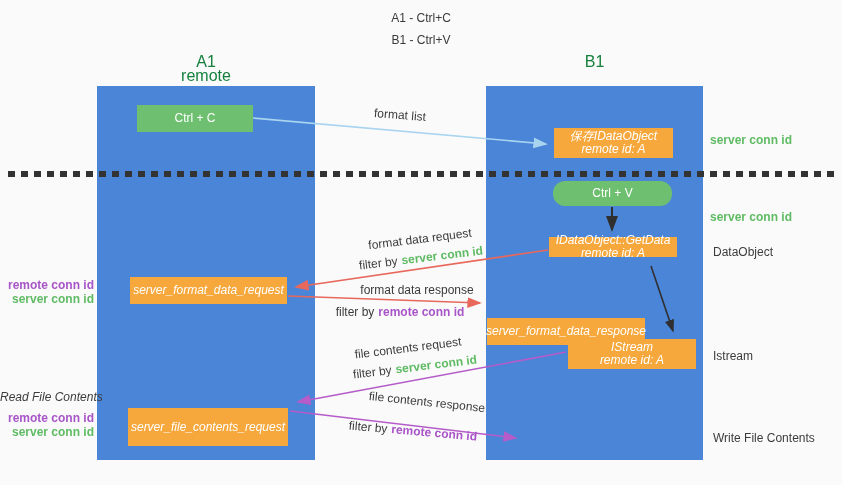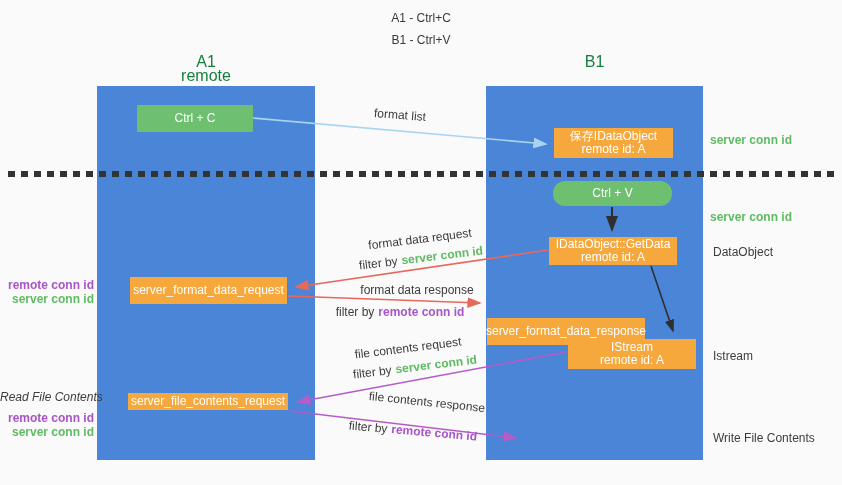--- a/index.html
+++ b/index.html
@@ -16,30 +16,30 @@
   .col-head { position:absolute; top:55px; text-align:center; font-size:16px; color:#15803d; line-height:14px; }
   #head-a1 { left:97px;  width:218px; }
   #head-b1 { left:486px; width:217px; }
 
   .dotted-line { position:absolute; left:8px; top:171px; width:829px; height:6px;
     background:repeating-linear-gradient(90deg,#333 0 7px, transparent 7px 13px); }
 
   .node { position:absolute; display:flex; flex-direction:column; align-items:center; justify-content:center;
           color:#fff; font-size:12px; line-height:13px; text-align:center; white-space:nowrap; }
   .node-green  { background:#6ebf70; }
-  .node-orange { background:#f6a83d; }
+  .node-orange { background:#f6a83d;font-style:italic; }
 
   #ctrl-c       { left:137px; top:105px; width:116px; height:27px; }
   #save-ido     { left:554px; top:128px; width:119px; height:30px; }
   #ctrl-v       { left:553px; top:181px; width:119px; height:25px;border-radius:12px; }
-  #getdata      { left:549px; top:237px; width:128px; height:28px; }
+  #getdata      { left:549px; top:237px; width:128px; height:20px; }
   #sfd-req      { left:130px; top:277px; width:157px; height:27px; }
   #sfd-resp     { left:487px; top:290px; width:158px; height:27px;margin-top:28px; }
   #istream-node { left:568px; top:339px; width:128px; height:30px; }
-  #sfc-req      { left:128px; top:393px; width:160px; height:17px; }
+  #sfc-req      { left:128px; top:408px; width:160px; height:38px; }
   #sfc-resp     { left:524px; top:427px; width:160px; height:26px; }
 
   .arrows { position:absolute; left:0; top:0; pointer-events:none; }
 
   .flbl { position:absolute; font-size:12px; color:#3c3c3c; text-align:center; white-space:nowrap; }
   .flbl .sep { margin-right:4px; }
   .green-t  { color:#5fbb63; font-weight:bold; }
   .purple-t { color:#a855c8; font-weight:bold; }
 
   #lbl-format-list   { left:340px; top:108px; width:120px; transform:rotate(4.5deg); }

